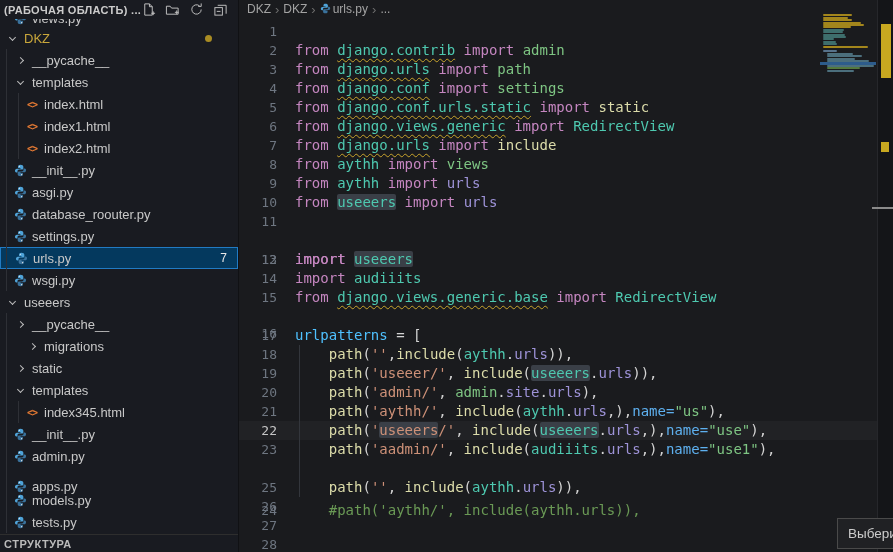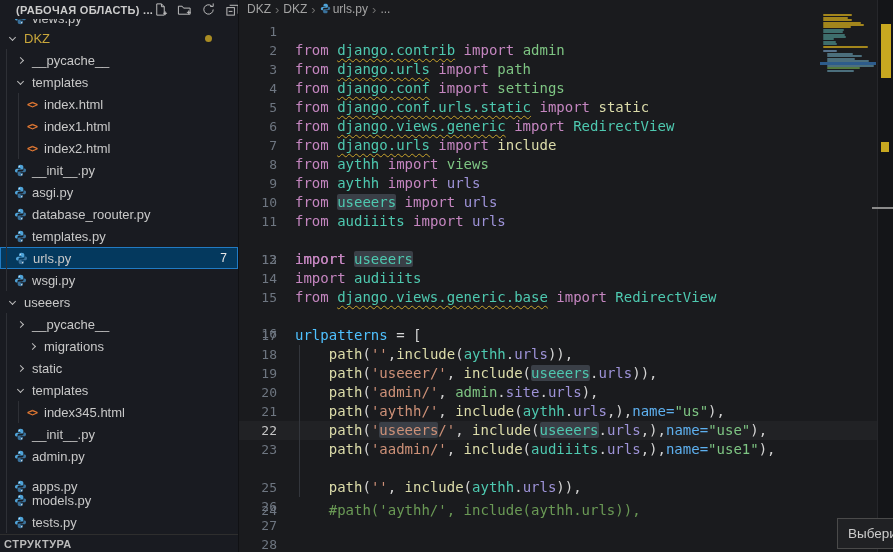--- a/index.html
+++ b/index.html
@@ -8,21 +8,21 @@
     width:893px; height:552px; overflow:hidden; position:relative;
     background:#1A1B1E; color:#C8C8C8;
     font-family:"Liberation Sans", sans-serif;
   }
   
   #sidebar {
     position:absolute; left:0; top:0; width:238px; height:552px;
     background:#191B21; overflow:hidden;
   }
   #sb-header {
-    position:absolute; left:12px; top:0; width:238px; height:19px;
+    position:absolute; left:0; top:0; width:238px; height:19px;
     display:flex; align-items:center; padding:0 4px;
     font-size:11px; font-weight:bold; color:#CCCCCC; letter-spacing:.3px;
     background:#191B21; z-index:5; white-space:nowrap;
   }
   #sb-header .hicons { margin-left:auto; display:flex; gap:9px; margin-right:6px; }
   #sb-header .hicons span { display:inline-flex; cursor:pointer; }
   #tree { position:absolute; left:0; top:0; width:238px; height:534px; }
   .trow {
     position:absolute; left:0; width:238px; height:22px;
     display:flex; align-items:center; font-size:13px; color:#C8C8C8;
@@ -180,21 +180,21 @@
         </div>
         <div class="trow" style="top: 225px; padding-left: 12px;">
           <span class="ficon">
             <svg width="13" height="13" viewBox="0 0 16 16">
     <path fill="#4FA3D8" d="M8 1C5.8 1 5 2 5 3.4V5h3v.8H3.6C2 5.8 1.2 7 1.2 8.4c0 1 .5 2.1 1.8 2.1h1.3V8.9c0-1.1.9-2 2-2h3.4c1 0 1.8-.8 1.8-1.8V3.4C11.5 2 10.2 1 8 1z"></path>
     <path fill="#3A729C" d="M8 15c2.2 0 3-1 3-2.4V11H8v-.8h4.4c1.6 0 2.4-1.2 2.4-2.6 0-1-.5-2.1-1.8-2.1h-1.3v1.6c0 1.1-.9 2-2 2H6.3c-1 0-1.8.8-1.8 1.8v1.7C4.5 14 5.8 15 8 15z"></path>
     <circle cx="6.6" cy="2.9" r=".8" fill="#E8E8E8"></circle>
               <circle cx="9.4" cy="13.1" r=".8" fill="#E8E8E8"></circle>
             </svg>
           </span>
-          <span class="lbl">templates.py</span>
+          <span class="lbl">settings.py</span>
         </div>
         <div class="trow selected" style="top: 247px; padding-left: 12px;">
           <span class="ficon">
             <svg width="13" height="13" viewBox="0 0 16 16">
     <path fill="#4FA3D8" d="M8 1C5.8 1 5 2 5 3.4V5h3v.8H3.6C2 5.8 1.2 7 1.2 8.4c0 1 .5 2.1 1.8 2.1h1.3V8.9c0-1.1.9-2 2-2h3.4c1 0 1.8-.8 1.8-1.8V3.4C11.5 2 10.2 1 8 1z"></path>
     <path fill="#3A729C" d="M8 15c2.2 0 3-1 3-2.4V11H8v-.8h4.4c1.6 0 2.4-1.2 2.4-2.6 0-1-.5-2.1-1.8-2.1h-1.3v1.6c0 1.1-.9 2-2 2H6.3c-1 0-1.8.8-1.8 1.8v1.7C4.5 14 5.8 15 8 15z"></path>
     <circle cx="6.6" cy="2.9" r=".8" fill="#E8E8E8"></circle>
               <circle cx="9.4" cy="13.1" r=".8" fill="#E8E8E8"></circle>
             </svg>
           </span>
@@ -362,21 +362,21 @@
         <div class="code-line" style="top: 22px;"><span class="ln">1</span><span class="lc"></span></div>
         <div class="code-line" style="top: 41px;"><span class="ln">2</span><span class="lc"><span class="tok-kw">from</span><span class="tok-pln"> </span><span class="tok-mod sq">django.contrib</span><span class="tok-pln"> </span><span class="tok-kw">import</span><span class="tok-pln"> </span><span class="tok-grn">admin</span></span></div>
         <div class="code-line" style="top: 60px;"><span class="ln">3</span><span class="lc"><span class="tok-kw">from</span><span class="tok-pln"> </span><span class="tok-mod sq">django.urls</span><span class="tok-pln"> </span><span class="tok-kw">import</span><span class="tok-pln"> </span><span class="tok-grn">path</span></span></div>
         <div class="code-line" style="top: 79px;"><span class="ln">4</span><span class="lc"><span class="tok-kw">from</span><span class="tok-pln"> </span><span class="tok-mod sq">django.conf</span><span class="tok-pln"> </span><span class="tok-kw">import</span><span class="tok-pln"> </span><span class="tok-grn">settings</span></span></div>
         <div class="code-line" style="top: 98px;"><span class="ln">5</span><span class="lc"><span class="tok-kw">from</span><span class="tok-pln"> </span><span class="tok-mod sq">django.conf.urls.static</span><span class="tok-pln"> </span><span class="tok-kw">import</span><span class="tok-pln"> </span><span class="tok-fn">static</span></span></div>
         <div class="code-line" style="top: 117px;"><span class="ln">6</span><span class="lc"><span class="tok-kw">from</span><span class="tok-pln"> </span><span class="tok-mod sq">django.views.generic</span><span class="tok-pln"> </span><span class="tok-kw">import</span><span class="tok-pln"> </span><span class="tok-mod">RedirectView</span></span></div>
         <div class="code-line" style="top: 136px;"><span class="ln">7</span><span class="lc"><span class="tok-kw">from</span><span class="tok-pln"> </span><span class="tok-mod sq">django.urls</span><span class="tok-pln"> </span><span class="tok-kw">import</span><span class="tok-pln"> </span><span class="tok-fn">include</span></span></div>
         <div class="code-line" style="top: 155px;"><span class="ln">8</span><span class="lc"><span class="tok-kw">from</span><span class="tok-pln"> </span><span class="tok-mod">aythh</span><span class="tok-pln"> </span><span class="tok-kw">import</span><span class="tok-pln"> </span><span class="tok-grn">views</span></span></div>
         <div class="code-line" style="top: 174px;"><span class="ln">9</span><span class="lc"><span class="tok-kw">from</span><span class="tok-pln"> </span><span class="tok-mod">aythh</span><span class="tok-pln"> </span><span class="tok-kw">import</span><span class="tok-pln"> </span><span class="tok-attr">urls</span></span></div>
         <div class="code-line" style="top: 193px;"><span class="ln">10</span><span class="lc"><span class="tok-kw">from</span><span class="tok-pln"> </span><span class="tok-mod whl">useeers</span><span class="tok-pln"> </span><span class="tok-kw">import</span><span class="tok-pln"> </span><span class="tok-attr">urls</span></span></div>
-        <div class="code-line" style="top: 212px;"><span class="ln">11</span><span class="lc"><span class="tok-kw">from</span><span class="tok-pln"> </span><span class="tok-mod">audiiits</span><span class="tok-pln"> </span><span class="tok-kw">import</span><span class="tok-pln"> </span><span class="tok-attr">urls</span></span></div>
+        <div class="code-line" style="top: 212px;"><span class="ln">11</span></div>
         <div class="code-line" style="top: 231px; margin-top: 19px;"><span class="ln">12</span><span class="lc"><span class="tok-kw">import</span><span class="tok-pln"> </span><span class="tok-mod">aythh</span></span></div>
         <div class="code-line" style="top: 250px;"><span class="ln">13</span><span class="lc"><span class="tok-kw">import</span><span class="tok-pln"> </span><span class="tok-mod whl">useeers</span></span></div>
         <div class="code-line" style="top: 269px;"><span class="ln">14</span><span class="lc"><span class="tok-kw">import</span><span class="tok-pln"> </span><span class="tok-mod">audiiits</span></span></div>
         <div class="code-line" style="top: 288px;"><span class="ln">15</span><span class="lc"><span class="tok-kw">from</span><span class="tok-pln"> </span><span class="tok-mod sq">django.views.generic.base</span><span class="tok-pln"> </span><span class="tok-kw">import</span><span class="tok-pln"> </span><span class="tok-mod">RedirectView</span></span></div>
         <div class="code-line" style="top: 324px;"><span class="ln">16</span><span class="lc"></span></div>
         <div class="code-line" style="top: 326px;"><span class="ln">17</span><span class="lc"><span class="tok-var">urlpatterns</span><span class="tok-pln"> = [</span></span></div>
         <div class="code-line" style="top: 345px;"><span class="ln">18</span><span class="lc"><span class="tok-pln">    </span><span class="tok-fn">path</span><span class="tok-pln">(</span><span class="tok-str">''</span><span class="tok-pln">,</span><span class="tok-fn">include</span><span class="tok-pln">(</span><span class="tok-mod">aythh</span><span class="tok-pln">.</span><span class="tok-attr">urls</span><span class="tok-pln">)),</span></span></div>
         <div class="code-line" style="top: 364px;"><span class="ln">19</span><span class="lc"><span class="tok-pln">    </span><span class="tok-fn">path</span><span class="tok-pln">(</span><span class="tok-str">'useeer/'</span><span class="tok-pln">, </span><span class="tok-fn">include</span><span class="tok-pln">(</span><span class="tok-mod whl">useeers</span><span class="tok-pln">.</span><span class="tok-attr">urls</span><span class="tok-pln">)),</span></span></div>
         <div class="code-line" style="top: 383px;"><span class="ln">20</span><span class="lc"><span class="tok-pln">    </span><span class="tok-fn">path</span><span class="tok-pln">(</span><span class="tok-str">'admin/'</span><span class="tok-pln">, </span><span class="tok-grn">admin</span><span class="tok-pln">.</span><span class="tok-attr">site</span><span class="tok-pln">.</span><span class="tok-attr">urls</span><span class="tok-pln">),</span></span></div>
         <div class="code-line" style="top: 402px;"><span class="ln">21</span><span class="lc"><span class="tok-pln">    </span><span class="tok-fn">path</span><span class="tok-pln">(</span><span class="tok-str">'aythh/'</span><span class="tok-pln">, </span><span class="tok-fn">include</span><span class="tok-pln">(</span><span class="tok-mod">aythh</span><span class="tok-pln">.</span><span class="tok-attr">urls</span><span class="tok-pln">,),</span><span class="tok-kwa">name=</span><span class="tok-strg">"us"</span><span class="tok-pln">),</span></span></div>

